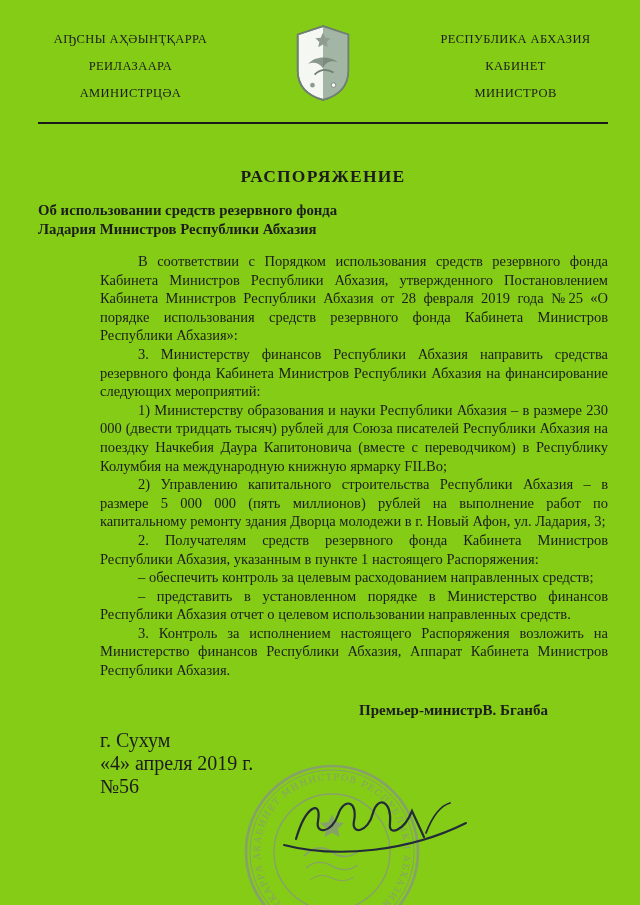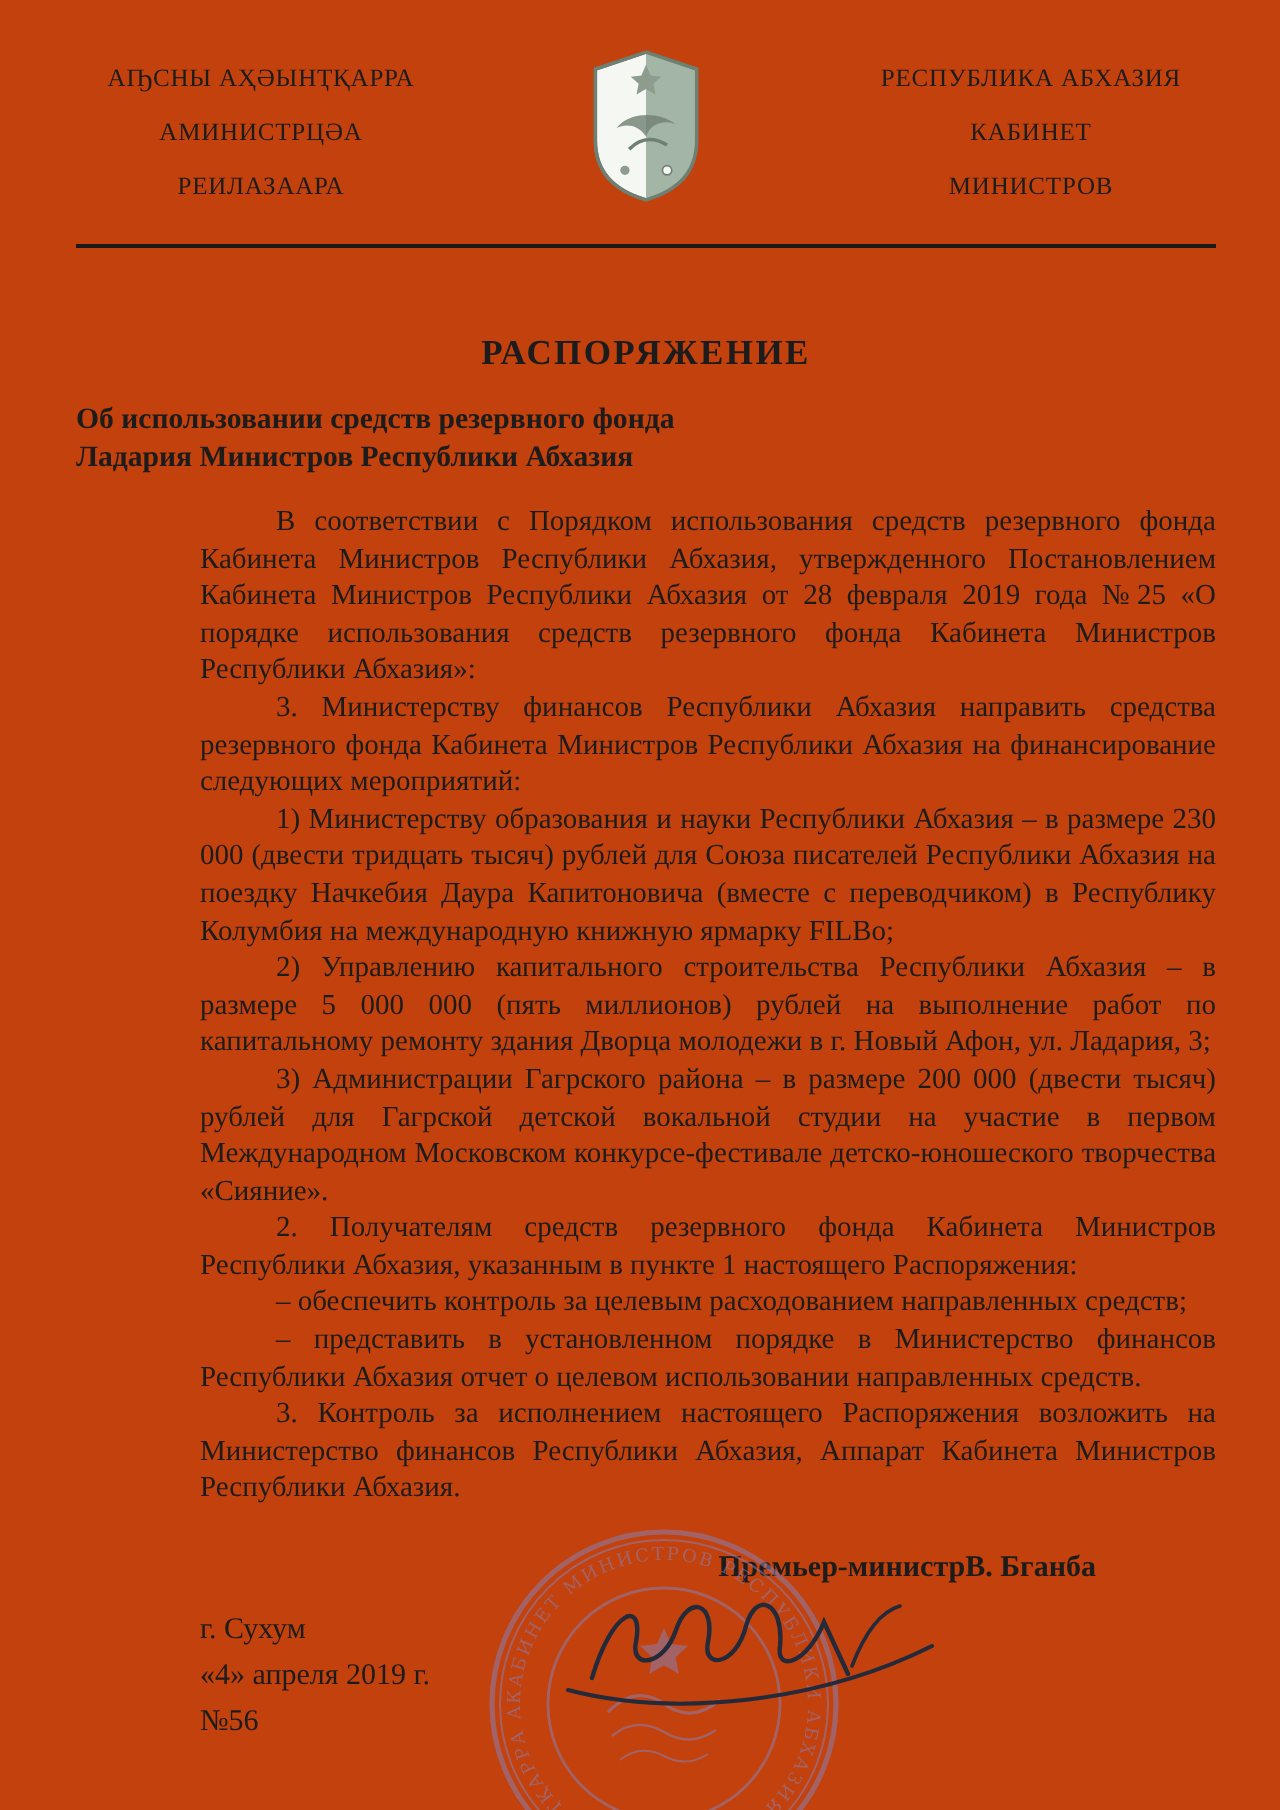--- a/index.html
+++ b/index.html
@@ -1,54 +1,54 @@
 <!DOCTYPE html>
 <html><head>
 <meta charset="utf-8">
 <style>
   html,body{margin:0;padding:0;background:#e8e8e8;}
   .page{
     position:relative;
     width:640px;height:905px;
     margin:0 auto;
-    background:#c2410c;
+    background:#84cc16;
     color:#1c1c1c;
     font-family:"Liberation Serif","DejaVu Serif",serif;
     overflow:hidden;
     box-sizing:border-box;
     padding:22px 32px 0 38px;
   }
   
   .hdr{display:flex;justify-content:space-between;align-items:flex-start;min-height:92px;}
   .hdr-block{width:185px;text-align:center;font-size:12.5px;letter-spacing:.4px;line-height:27px;margin-top:4px;}
   .hdr-emblem{width:60px;height:78px;margin-top:2px;}
   .rule{height:2px;background:#1a1a1a;margin-top:8px;}
   
   .doc-title{margin-top:42px;text-align:center;font-weight:bold;font-size:17.5px;letter-spacing:1.2px;}
   .doc-subtitle{margin-top:14px;text-align:left;font-weight:bold;font-size:14.8px;line-height:19px;}
   
   .doc-body{margin-left:62px;margin-top:13px;font-size:14.5px;line-height:18.6px;}
   .doc-body p{margin:0;text-indent:38px;text-align:justify;}
   
   .sig-row{display:flex;justify-content:flex-end;align-items:baseline;margin-top:21px;padding-right:60px;font-weight:bold;font-size:15px;}
-  .footer-lines{margin-top:10px;font-size:15px;line-height:23px;}
+  .footer-lines{margin-top:10px;font-size:20px;line-height:23px;}
   .autograph{position:absolute;left:278px;top:793px;width:196px;height:62px;pointer-events:none;}
   .stamp{position:absolute;left:232px;top:752px;width:200px;height:200px;opacity:.55;pointer-events:none;}
   .stamp text{font-family:"DejaVu Serif",serif;}
 </style>
 </head>
 <body>
 
 <div class="page">
 
   <div class="hdr">
     <div class="hdr-block">
       <div>АҦСНЫ АҲӘЫНҬҚАРРА</div>
+      <div>РЕИЛАЗААРА</div>
       <div>АМИНИСТРЦӘА</div>
-      <div>РЕИЛАЗААРА</div>
     </div>
 
     <svg class="hdr-emblem" viewBox="0 0 56 74" aria-hidden="true">
       <defs>
         <clipPath id="rightHalf">
             <rect x="28" y="0" width="28" height="74"></rect>
           </clipPath>
       </defs>
       <path d="M28 2 L52 10 V44 C52 60 42 68 28 72 C14 68 4 60 4 44 V10 Z" fill="#f5f7f3" stroke="#6f7f71" stroke-width="1.6"></path>
       <path d="M28 2 L52 10 V44 C52 60 42 68 28 72 C14 68 4 60 4 44 V10 Z" fill="#a3b5a4" clip-path="url(#rightHalf)"></path>
@@ -73,21 +73,20 @@
   <div class="doc-subtitle">
     <div>Об использовании средств резервного фонда</div>
     <div>Ладария Министров Республики Абхазия</div>
   </div>
 
   <div class="doc-body">
     <p>В соответствии с Порядком использования средств резервного фонда Кабинета Министров Республики Абхазия, утвержденного Постановлением Кабинета Министров Республики Абхазия от 28 февраля 2019 года №25 «О порядке использования средств резервного фонда Кабинета Министров Республики Абхазия»:</p>
     <p>3. Министерству финансов Республики Абхазия направить средства резервного фонда Кабинета Министров Республики Абхазия на финансирование следующих мероприятий:</p>
     <p>1) Министерству образования и науки Республики Абхазия – в размере 230 000 (двести тридцать тысяч) рублей для Союза писателей Республики Абхазия на поездку Начкебия Даура Капитоновича (вместе с переводчиком) в Республику Колумбия на международную книжную ярмарку FILBo;</p>
     <p>2) Управлению капитального строительства Республики Абхазия – в размере 5 000 000 (пять миллионов) рублей на выполнение работ по капитальному ремонту здания Дворца молодежи в г. Новый Афон, ул. Ладария, 3;</p>
-    <p>3) Администрации Гагрского района – в размере 200 000 (двести тысяч) рублей для Гагрской детской вокальной студии на участие в первом Международном Московском конкурсе-фестивале детско-юношеского творчества «Сияние».</p>
     <p>2. Получателям средств резервного фонда Кабинета Министров Республики Абхазия, указанным в пункте 1 настоящего Распоряжения:</p>
     <p>– обеспечить контроль за целевым расходованием направленных средств;</p>
     <p>– представить в установленном порядке в Министерство финансов Республики Абхазия отчет о целевом использовании направленных средств.</p>
     <p>3. Контроль за исполнением настоящего Распоряжения возложить на Министерство финансов Республики Абхазия, Аппарат Кабинета Министров Республики Абхазия.</p>
 
     <div class="sig-row">
       <span>Премьер-министр</span>
       <span>В. Бганба</span>
     </div>
 

